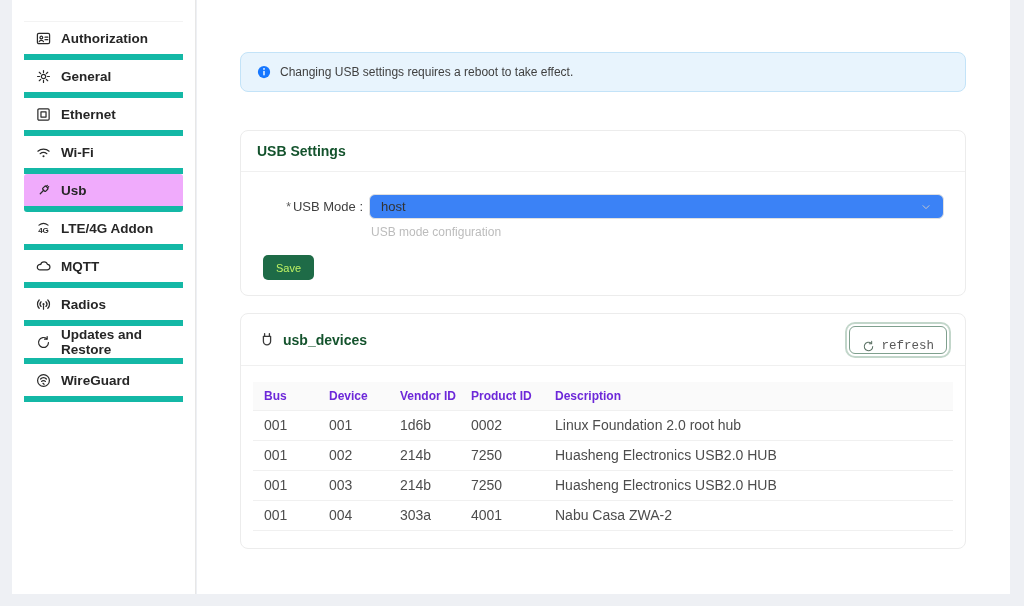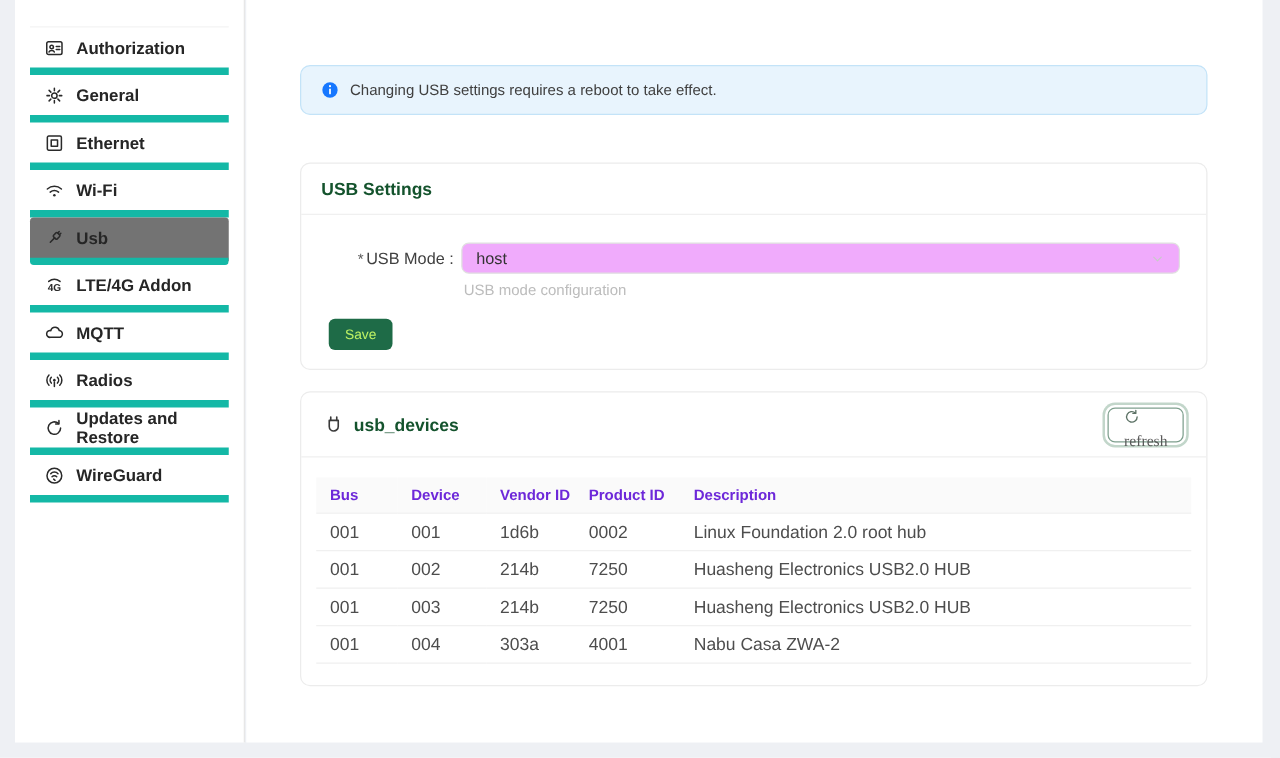--- a/index.html
+++ b/index.html
@@ -7,21 +7,21 @@
   body { font-family:"Liberation Sans","DejaVu Sans",sans-serif; background:#eef0f4; }
   .page { position:relative; width:1024px; height:606px; background:#eef0f4; overflow:hidden; }
 
   
   .sidebar { position:absolute; left:12px; top:0; width:184px; height:594px;
              background:#fff; border-right:1px solid #e7e7e7; }
   .menu { margin:21px 12px 0; border-top:1px solid #f3f3f3; }
   .menu-item { display:flex; align-items:center; gap:10px; height:38px; padding:0 12px;
                font-size:13.5px; font-weight:600; color:#262626; cursor:pointer;
                border-bottom:6px solid #14b8a6; }
-  .menu-item.active { background:#737373; border-radius:3px; }
+  .menu-item.active { background:#f0abfc; border-radius:3px; }
   .mi-icon { width:15px; height:15px; flex:0 0 15px; color:#2a2a2a; }
   .mi-icon svg, .icon svg { width:100%; height:100%; display:block;
        fill:none; stroke:currentColor; stroke-width:1.3; stroke-linecap:round; stroke-linejoin:round; }
 
   
   .main { position:absolute; left:197px; top:0; width:813px; height:594px; background:#fff; }
 
   .banner { position:absolute; left:43px; top:52px; width:726px; height:40px;
             background:var(--banner-bg,#e8f4fd); border:1px solid var(--banner-border,#c3e3f8);
             border-radius:8px; display:flex; align-items:center; padding:0 16px; gap:9px; }
@@ -33,36 +33,36 @@
   .card-settings { top:130px; height:166px; }
   .card-devices  { top:313px; height:236px; }
   .card-h { height:41px; display:flex; align-items:center; padding:0 16px;
             border-bottom:1px solid #f0f0f0; }
   .card-title { font-size:14px; font-weight:700; color:#14532d; }
 
   
   .form-row { display:flex; align-items:center; margin-top:22px; padding-right:21px; }
   .form-label { width:128px; padding-right:6px; text-align:right; font-size:13px; color:#404040; }
   .req { color:#595959; margin-right:2px; font-size:12px; }
-  .select { flex:1; height:25px; border:1px solid #e0e0e0; border-radius:6px; background:#f0abfc;
+  .select { flex:1; height:25px; border:1px solid #e0e0e0; border-radius:6px; background:#3b82f6;
             display:flex; align-items:center; padding:0 11px; cursor:pointer; }
   .select-value { font-size:13px; color:#333; }
   .select .icon { margin-left:auto; width:12px; height:12px; color:#c9c9c9; }
   .help { margin-left:130px; margin-top:6px; font-size:12px; color:#bcbcbc; }
   .save-btn { margin:16px 0 0 22px; height:25px; padding:0 13px; border:none; border-radius:5px;
               background:var(--accent-green,#1e6b47); color:#bef264; font-size:11px;
               font-family:inherit; cursor:pointer; }
 
   
   .card-devices .card-h { height:52px; padding:0 18px; }
   .title-icon { width:16px; height:16px; color:#3a3a3a; margin-right:8px; }
-  .refresh-btn { margin-left:auto; height:28px; padding:0 12px; display:flex; align-items:flex-start; gap:6px;
+  .refresh-btn { margin-left:auto; height:28px; padding:0 12px; display:flex; align-items:flex-end; gap:6px;
                  background:#fff; border:1px solid #7fa08e; border-radius:6px;
                  box-shadow:0 0 0 2px #ffffff, 0 0 0 4px #c2d6ca;
-                 font-size:12.5px; color:#595959; font-family:Liberation Serif, serif; cursor:pointer;flex-direction:column; }
+                 font-size:12.5px; color:#595959; font-family:Liberation Mono, monospace; cursor:pointer; }
   .refresh-btn .icon { width:13px; height:13px; color:#5c7265; }
 
   .table-wrap { margin:16px 12px 0; }
   table { width:100%; border-collapse:collapse; table-layout:fixed; }
   th { background:#fafafa; height:28px; text-align:left; padding:0 0 0 11px;
        font-size:12px; font-weight:600; color:#6d28d9; border-bottom:1px solid #f0f0f0; }
   td { height:30px; padding:0 0 0 11px; font-size:14px; color:#4d4d4d;
        border-bottom:1px solid #f0f0f0; white-space:nowrap; overflow:hidden; }
 </style>
 </head>

